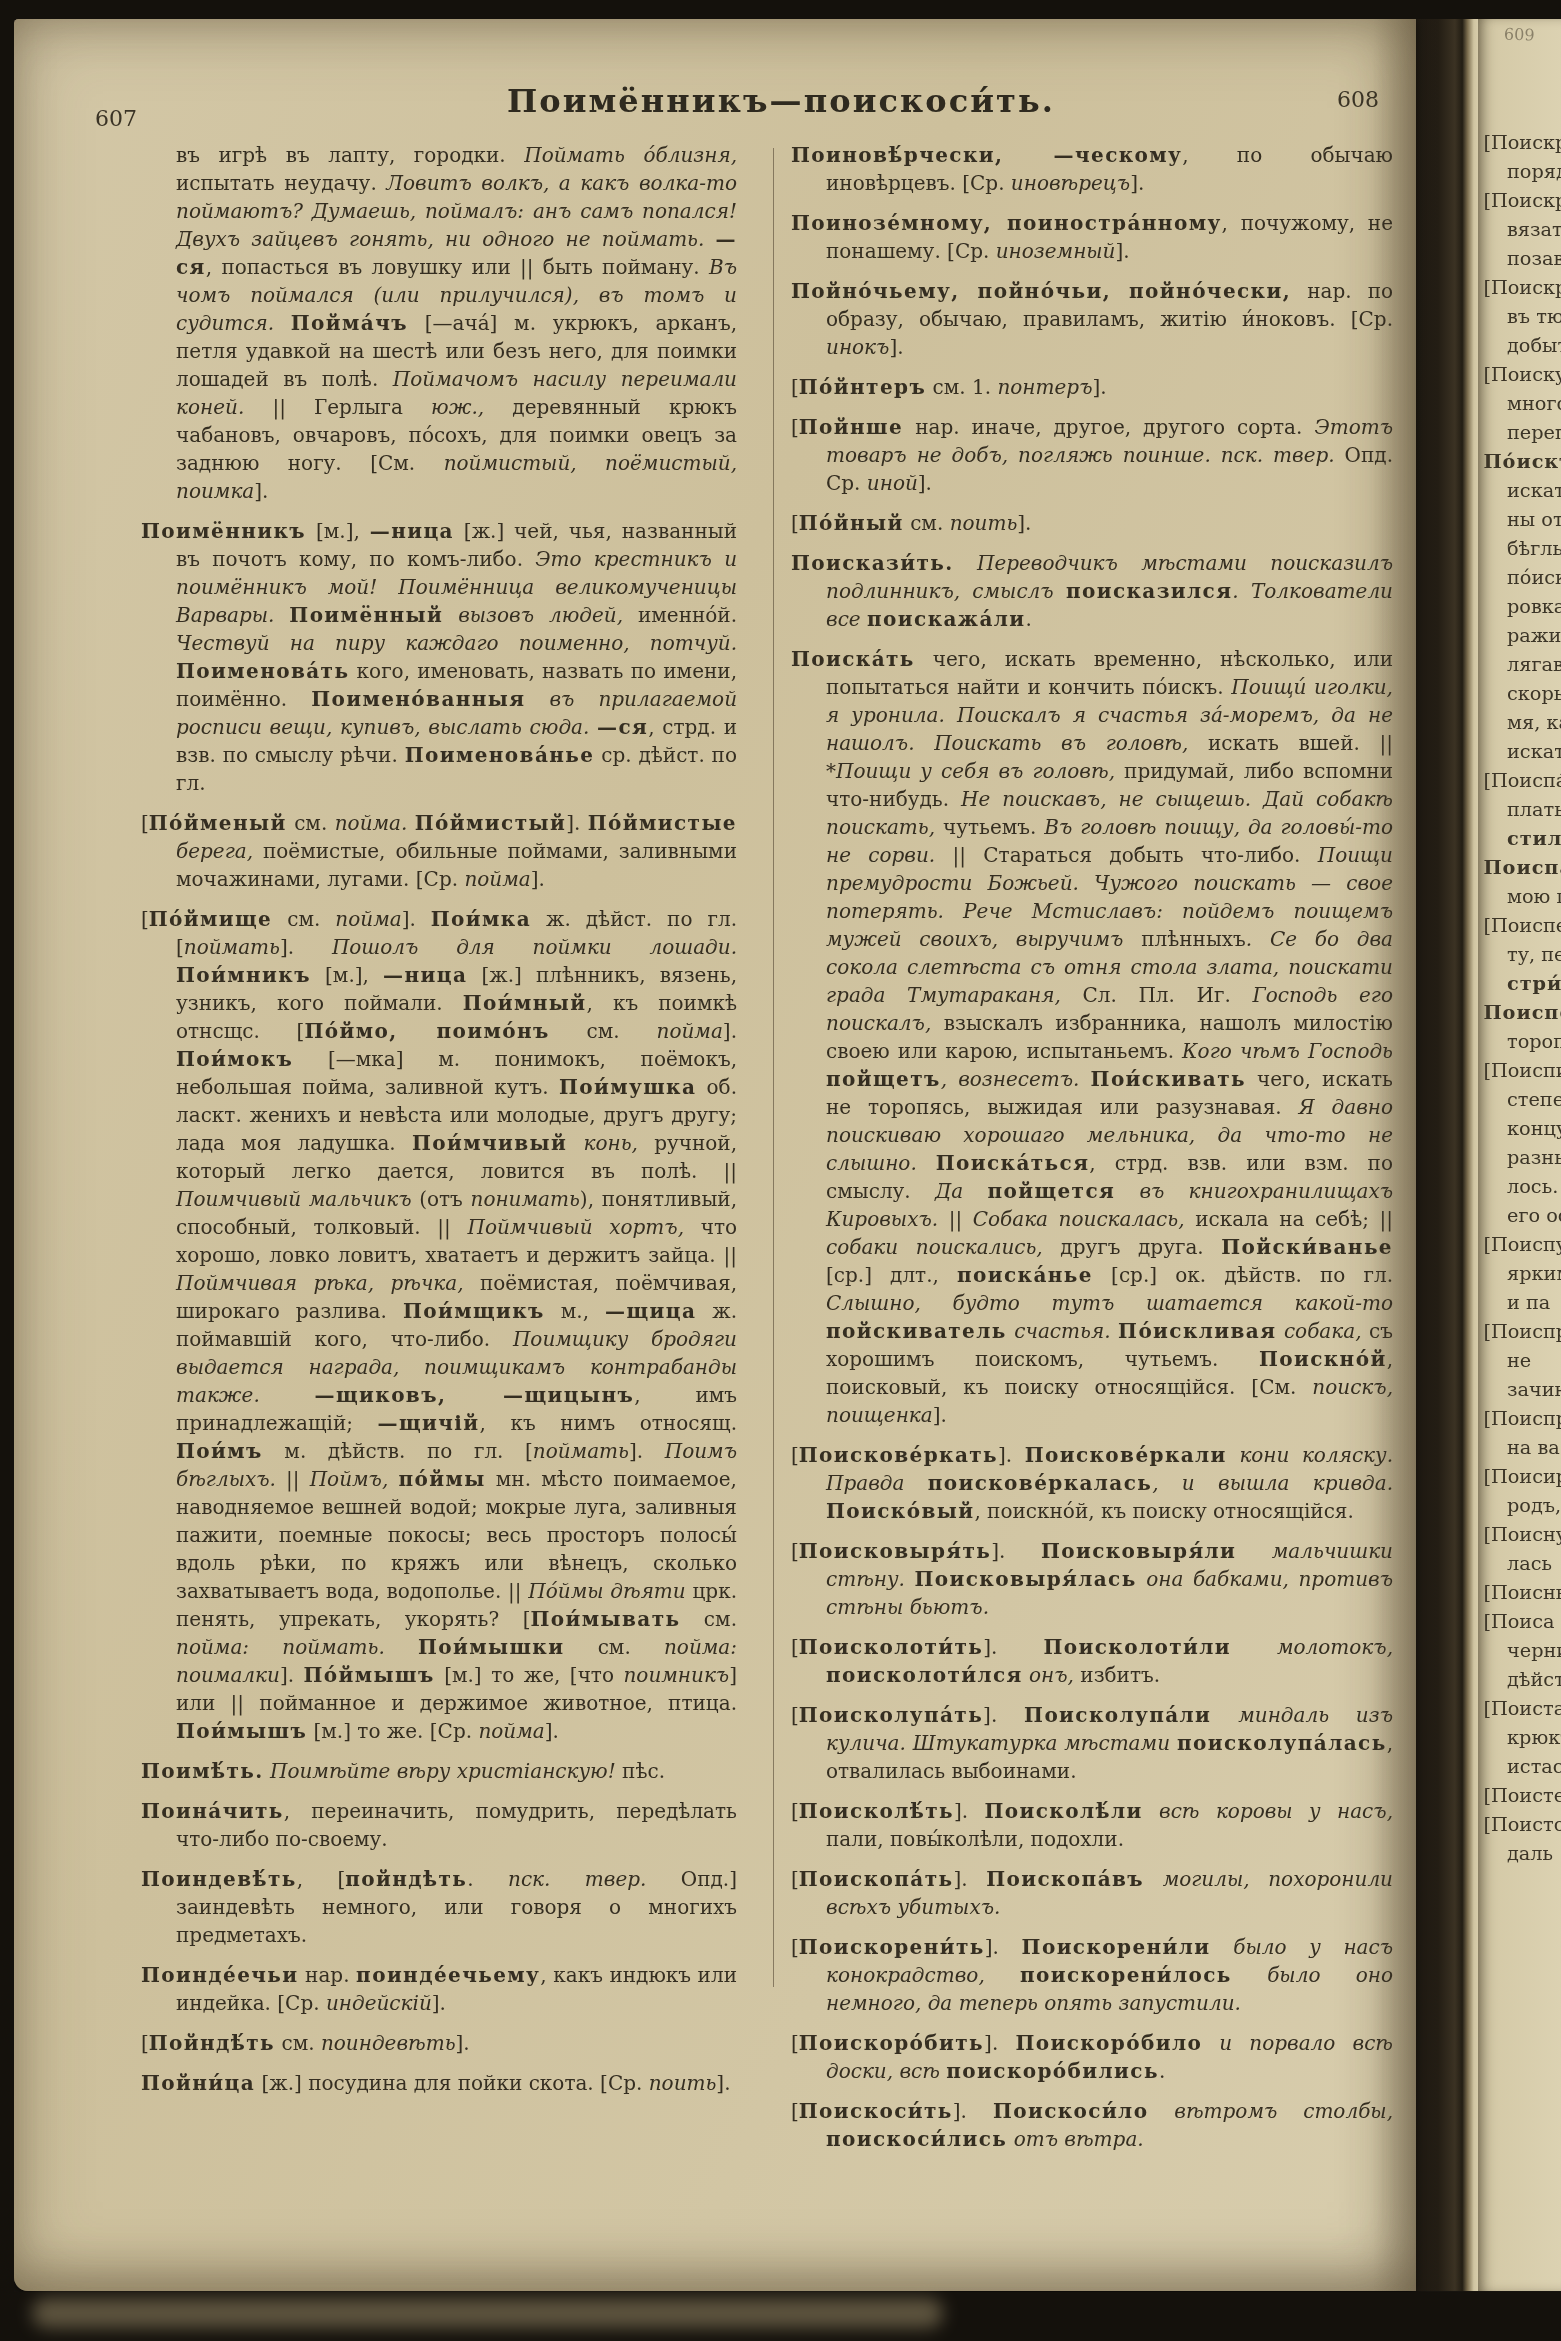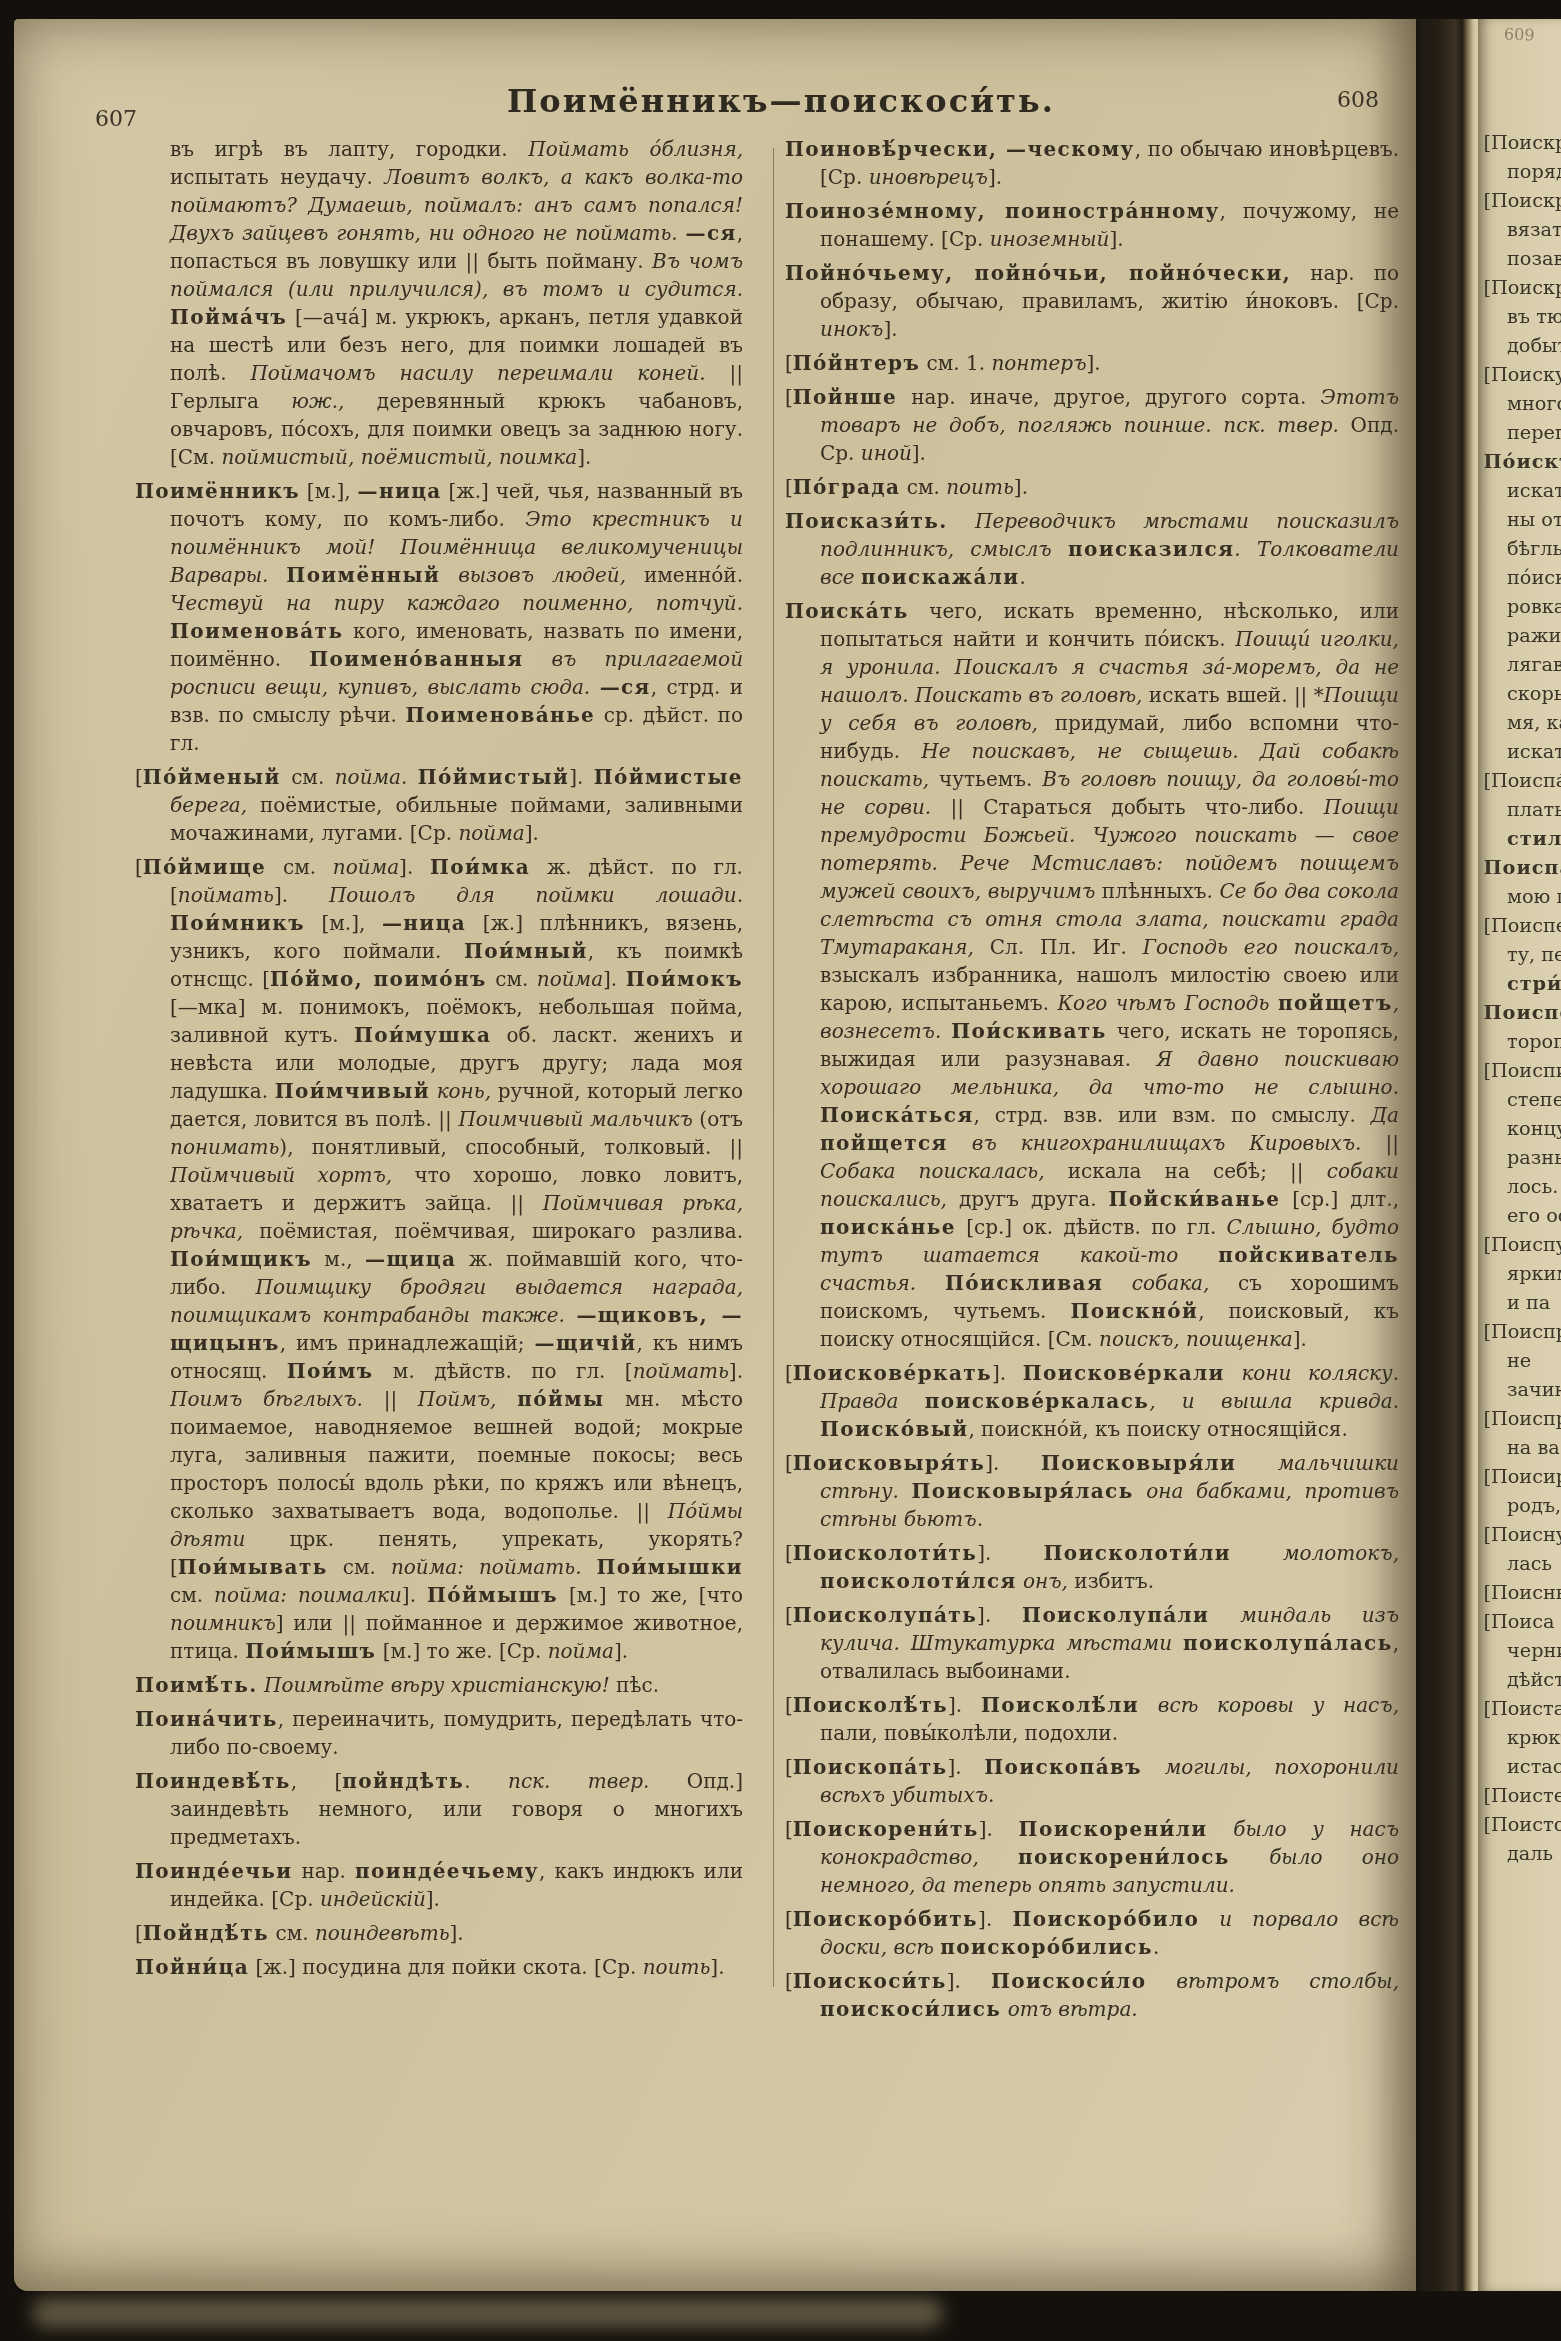--- a/index.html
+++ b/index.html
@@ -35,21 +35,21 @@
     background:rgba(72,60,42,.55);
   }
   
   .text-col{
     position:absolute;top:129px;
     font-size:20px;line-height:28px;color:#352e21;
     text-align:justify;
   }
   #col-left{left:129px;width:620px;}
   #col-right{left:779px;width:626px;}
-  .entry{margin:6px;padding-left:35px;text-indent:-35px;}
+  .entry{margin:12px;padding-left:35px;text-indent:-35px;}
   .entry.cont{text-indent:0;}
   .s-n{font-style:normal;}
   .s-i{font-style:italic;}
   .s-b{font-weight:bold;letter-spacing:.07em;}
   
   .page-fold{
     position:absolute;left:1373px;top:19.3px;width:105px;height:2272px;
     background:linear-gradient(to right,
       rgba(60,48,30,0) 0%,
       rgba(60,48,30,.18) 38%,
@@ -116,21 +116,21 @@
       <p class="entry"><span class="s-b">Поинде́ечьи</span><span class="s-n"> нар. </span><span class="s-b">поинде́ечьему</span><span class="s-n">, какъ индюкъ или индейка. [Ср. </span><span class="s-i">индейскій</span><span class="s-n">].</span></p>
       <p class="entry"><span class="s-n">[</span><span class="s-b">Пойндѣ́ть</span><span class="s-n"> см. </span><span class="s-i">поиндевѣть</span><span class="s-n">].</span></p>
       <p class="entry"><span class="s-b">Пойни́ца</span><span class="s-n"> [ж.] посудина для пойки скота. [Ср. </span><span class="s-i">поить</span><span class="s-n">].</span></p>
     </div>
   <div id="col-right" class="text-col">
       <p class="entry"><span class="s-b">Поиновѣ́рчески, —ческому</span><span class="s-n">, по обычаю иновѣрцевъ. [Ср. </span><span class="s-i">иновѣрецъ</span><span class="s-n">].</span></p>
       <p class="entry"><span class="s-b">Поинозе́мному, поиностра́нному</span><span class="s-n">, почужому, не понашему. [Ср. </span><span class="s-i">иноземный</span><span class="s-n">].</span></p>
       <p class="entry"><span class="s-b">Пойно́чьему, пойно́чьи, пойно́чески,</span><span class="s-n"> нар. по образу, обычаю, правиламъ, житію и́ноковъ. [Ср. </span><span class="s-i">инокъ</span><span class="s-n">].</span></p>
       <p class="entry"><span class="s-n">[</span><span class="s-b">По́йнтеръ</span><span class="s-n"> см. 1. </span><span class="s-i">понтеръ</span><span class="s-n">].</span></p>
       <p class="entry"><span class="s-n">[</span><span class="s-b">Пойнше</span><span class="s-n"> нар. иначе, другое, другого сорта. </span><span class="s-i">Этотъ товаръ не добъ, погляжь поинше. пск. твер. </span><span class="s-n">Опд. Ср. </span><span class="s-i">иной</span><span class="s-n">].</span></p>
-      <p class="entry"><span class="s-n">[</span><span class="s-b">По́града</span><span class="s-n"> см. </span><span class="s-i">поить</span><span class="s-n">].</span></p>
+      <p class="entry"><span class="s-n">[</span><span class="s-b">По́йный</span><span class="s-n"> см. </span><span class="s-i">поить</span><span class="s-n">].</span></p>
       <p class="entry"><span class="s-b">Поискази́ть.</span><span class="s-n"> </span><span class="s-i">Переводчикъ мѣстами поисказилъ подлинникъ, смыслъ </span><span class="s-b">поисказился</span><span class="s-i">. Толкователи все </span><span class="s-b">поискажа́ли</span><span class="s-n">.</span></p>
       <p class="entry"><span class="s-b">Поиска́ть</span><span class="s-n"> чего, искать временно, нѣсколько, или попытаться найти и кончить по́искъ. </span><span class="s-i">Поищи́ иголки, я уронила. Поискалъ я счастья за́-моремъ, да не нашолъ. Поискать въ головѣ, </span><span class="s-n">искать вшей. || *</span><span class="s-i">Поищи у себя въ головѣ, </span><span class="s-n">придумай, либо вспомни что-нибудь. </span><span class="s-i">Не поискавъ, не сыщешь. Дай собакѣ поискать, </span><span class="s-n">чутьемъ. </span><span class="s-i">Въ головѣ поищу, да головы́-то не сорви. </span><span class="s-n">|| Стараться добыть что-либо. </span><span class="s-i">Поищи премудрости Божьей. Чужого поискать — свое потерять. Рече Мстиславъ: пойдемъ поищемъ мужей своихъ, выручимъ </span><span class="s-n">плѣнныхъ</span><span class="s-i">. Се бо два сокола слетѣста съ отня стола злата, поискати града Тмутараканя, </span><span class="s-n">Сл. Пл. Иг. </span><span class="s-i">Господь его поискалъ, </span><span class="s-n">взыскалъ избранника, нашолъ милостію своею или карою, испытаньемъ. </span><span class="s-i">Кого чѣмъ Господь </span><span class="s-b">пойщетъ</span><span class="s-i">, вознесетъ. </span><span class="s-b">Пои́скивать</span><span class="s-n"> чего, искать не торопясь, выжидая или разузнавая. </span><span class="s-i">Я давно поискиваю хорошаго мельника, да что-то не слышно. </span><span class="s-b">Поиска́ться</span><span class="s-n">, стрд. взв. или взм. по смыслу. </span><span class="s-i">Да </span><span class="s-b">пойщется</span><span class="s-i"> въ книгохранилищахъ Кировыхъ. </span><span class="s-n">|| </span><span class="s-i">Собака поискалась, </span><span class="s-n">искала на себѣ; || </span><span class="s-i">собаки поискались, </span><span class="s-n">другъ друга. </span><span class="s-b">Пойски́ванье</span><span class="s-n"> [ср.] длт., </span><span class="s-b">поиска́нье</span><span class="s-n"> [ср.] ок. дѣйств. по гл. </span><span class="s-i">Слышно, будто тутъ шатается какой-то </span><span class="s-b">пойскиватель</span><span class="s-n"> </span><span class="s-i">счастья. </span><span class="s-b">По́искливая</span><span class="s-n"> </span><span class="s-i">собака, </span><span class="s-n">съ хорошимъ поискомъ, чутьемъ. </span><span class="s-b">Поискно́й</span><span class="s-n">, поисковый, къ поиску относящійся. [См. </span><span class="s-i">поискъ, поищенка</span><span class="s-n">].</span></p>
       <p class="entry"><span class="s-n">[</span><span class="s-b">Поискове́ркать</span><span class="s-n">]. </span><span class="s-b">Поискове́ркали</span><span class="s-n"> </span><span class="s-i">кони коляску. Правда </span><span class="s-b">поискове́ркалась</span><span class="s-i">, и вышла кривда. </span><span class="s-b">Поиско́вый</span><span class="s-n">, поискно́й, къ поиску относящійся.</span></p>
       <p class="entry"><span class="s-n">[</span><span class="s-b">Поисковыря́ть</span><span class="s-n">]. </span><span class="s-b">Поисковыря́ли</span><span class="s-n"> </span><span class="s-i">мальчишки стѣну. </span><span class="s-b">Поисковыря́лась</span><span class="s-n"> </span><span class="s-i">она бабками, противъ стѣны бьютъ.</span></p>
       <p class="entry"><span class="s-n">[</span><span class="s-b">Поисколоти́ть</span><span class="s-n">]. </span><span class="s-b">Поисколоти́ли</span><span class="s-n"> </span><span class="s-i">молотокъ, </span><span class="s-b">поисколоти́лся</span><span class="s-n"> </span><span class="s-i">онъ, </span><span class="s-n">избитъ.</span></p>
       <p class="entry"><span class="s-n">[</span><span class="s-b">Поисколупа́ть</span><span class="s-n">]. </span><span class="s-b">Поисколупа́ли</span><span class="s-n"> </span><span class="s-i">миндаль изъ кулича. Штукатурка мѣстами </span><span class="s-b">поисколупа́лась</span><span class="s-n">, отвалилась выбоинами.</span></p>
       <p class="entry"><span class="s-n">[</span><span class="s-b">Поисколѣ́ть</span><span class="s-n">]. </span><span class="s-b">Поисколѣ́ли</span><span class="s-n"> </span><span class="s-i">всѣ коровы у насъ, </span><span class="s-n">пали, повы́колѣли, подохли.</span></p>
       <p class="entry"><span class="s-n">[</span><span class="s-b">Поископа́ть</span><span class="s-n">]. </span><span class="s-b">Поископа́въ</span><span class="s-n"> </span><span class="s-i">могилы, похоронили всѣхъ убитыхъ.</span></p>
       <p class="entry"><span class="s-n">[</span><span class="s-b">Поискорени́ть</span><span class="s-n">]. </span><span class="s-b">Поискорени́ли</span><span class="s-n"> </span><span class="s-i">было у насъ конокрадство, </span><span class="s-b">поискорени́лось</span><span class="s-n"> </span><span class="s-i">было оно немного, да теперь опять запустили.</span></p>
       <p class="entry"><span class="s-n">[</span><span class="s-b">Поискоро́бить</span><span class="s-n">]. </span><span class="s-b">Поискоро́било</span><span class="s-n"> </span><span class="s-i">и порвало всѣ доски, всѣ </span><span class="s-b">поискоро́бились</span><span class="s-n">.</span></p>

